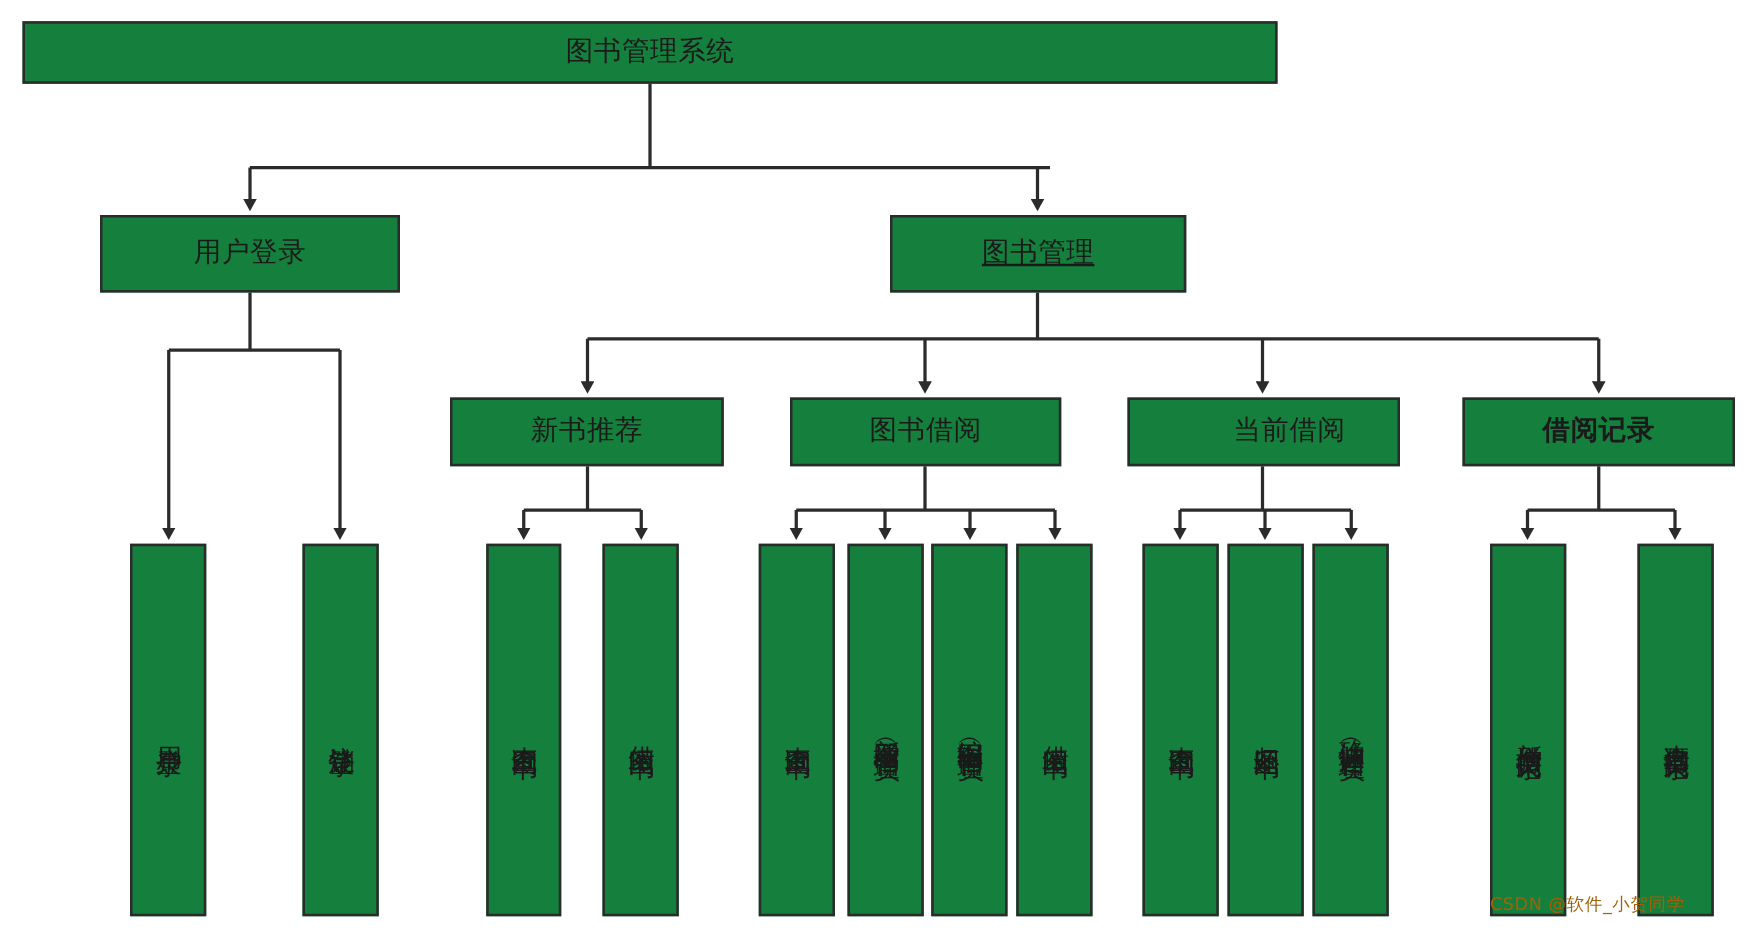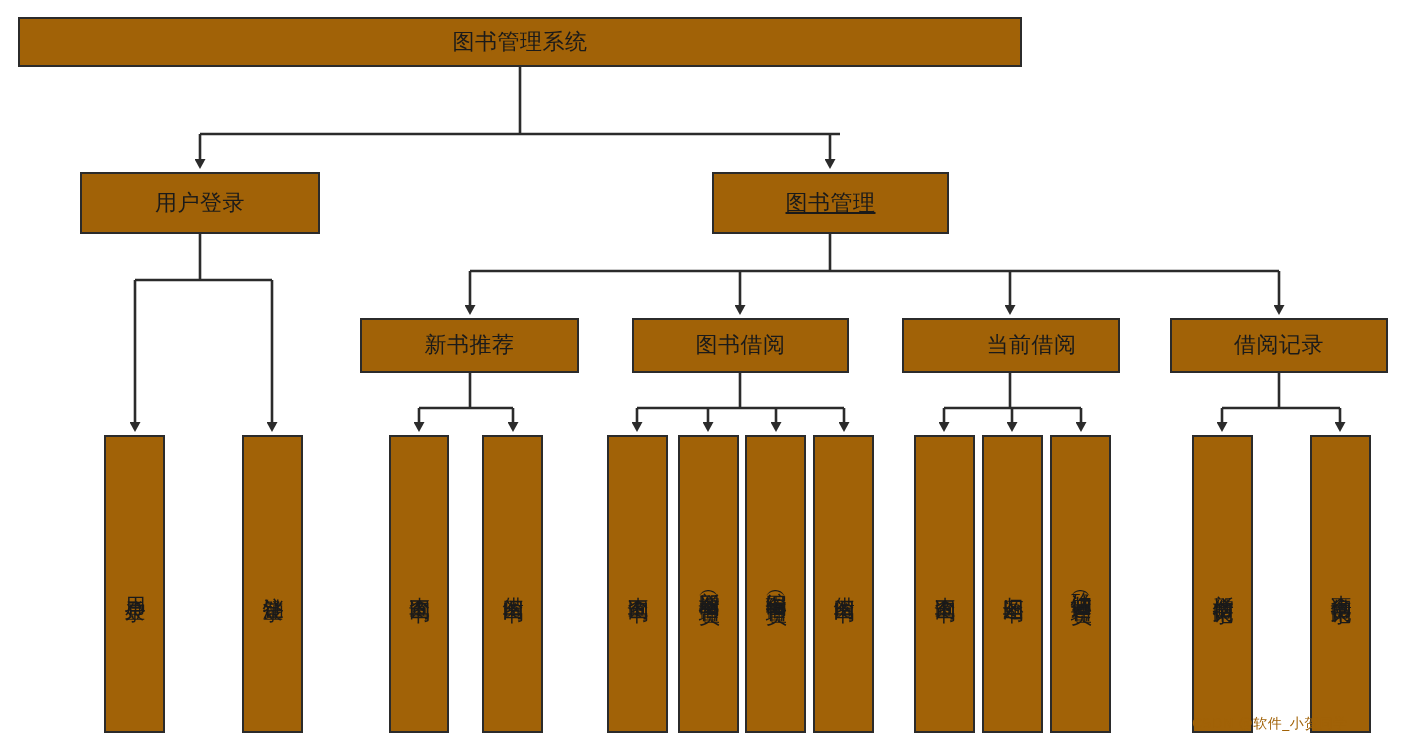--- a/index.html
+++ b/index.html
@@ -22,21 +22,21 @@
     position: absolute;
     left: 0;
     top: 0;
     width: 1405px;
     height: 747px;
     pointer-events: none;
   }
   .node {
     position: absolute;
     box-sizing: border-box;
-    background: #a16207;
+    background: #15803d;
     border: 2.5px solid #2b2b2b;
     display: flex;
     align-items: center;
     justify-content: center;
     color: #1a1a1a;
   }
   .node.horiz {
     font-size: 22px;
     letter-spacing: 0.5px;
     line-height: 1.1;
@@ -132,21 +132,21 @@
 
   <div class="node horiz" style="left:360px; top:318px; width:219px; height:55px;">
     <span class="label">新书推荐</span>
   </div>
   <div class="node horiz" style="left:632px; top:318px; width:217px; height:55px;">
     <span class="label">图书借阅</span>
   </div>
   <div class="node horiz" style="left:902px; top:318px; width:218px; height:55px;padding-left:41px;">
     <span class="label">当前借阅</span>
   </div>
-  <div class="node horiz" style="left:1170px; top:318px; width:218px; height:55px;">
+  <div class="node horiz" style="left:1170px; top:318px; width:218px; height:55px;font-weight:bold;">
     <span class="label">借阅记录</span>
   </div>
 
   <div class="node vert" style="left:104px; top:435px; width:61px; height:298px;">
     <span class="label">用户登录</span>
   </div>
   <div class="node vert" style="left:242px; top:435px; width:61px; height:298px;">
     <span class="label">注销登录</span>
   </div>
 

